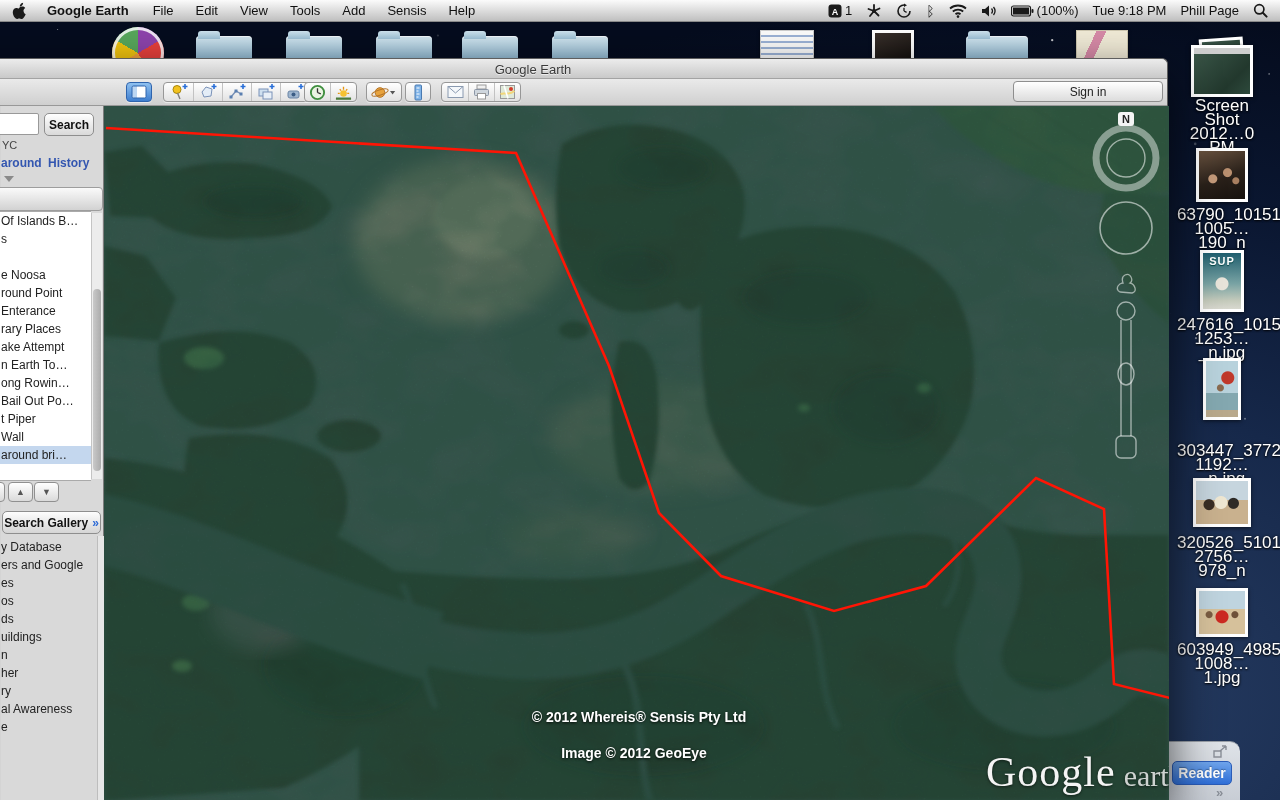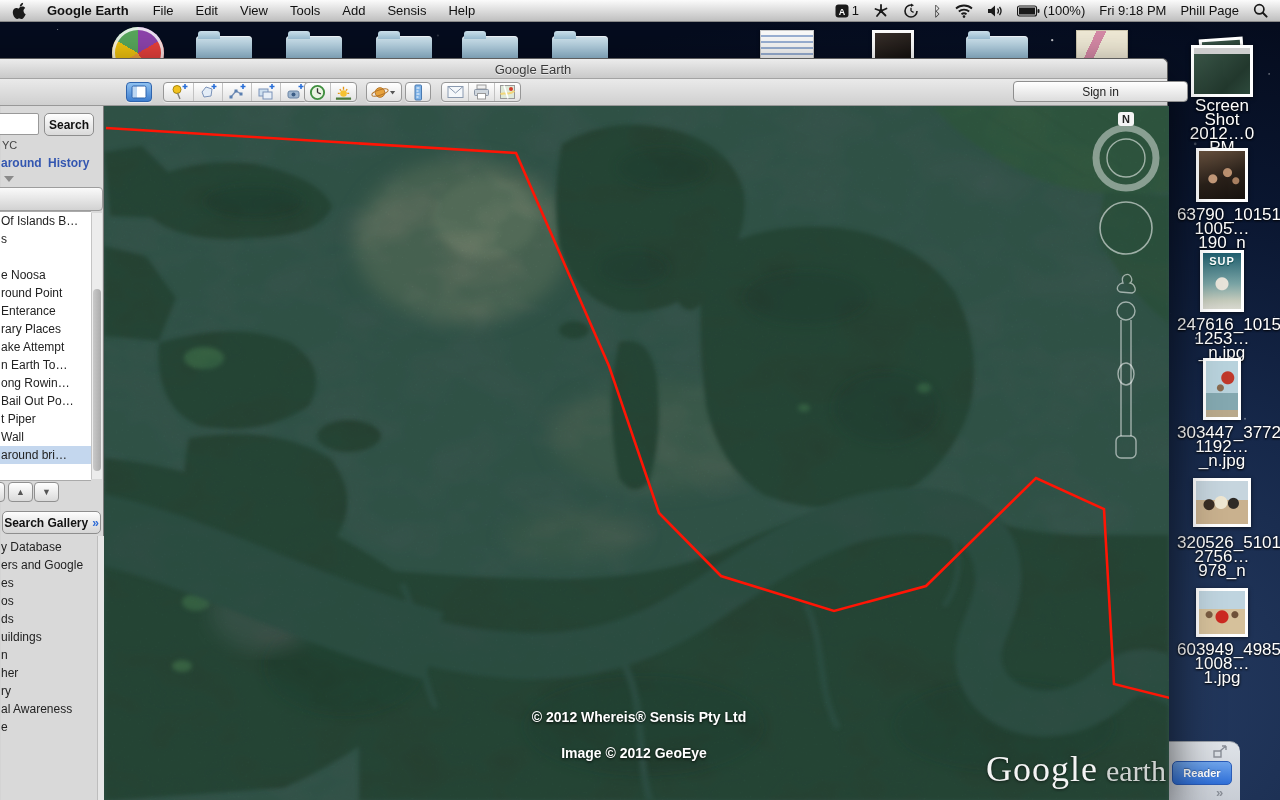--- a/index.html
+++ b/index.html
@@ -38,21 +38,21 @@
     font-size:13px;color:#3a3a3a;text-shadow:0 1px 0 rgba(255,255,255,.6);white-space:nowrap;}
   #toolbar{position:absolute;left:0;top:20px;right:0;height:27px;
     background:linear-gradient(#eaeaea,#cfcfcf);border-bottom:1px solid #989898;}
   .tbtn,.tgroup{position:absolute;top:23px;height:20px;background:linear-gradient(#ffffff,#e2e2e2);
     border:1px solid #979797;border-radius:4px;display:flex;align-items:center;justify-content:center;
     box-shadow:0 1px 0 rgba(255,255,255,.55);}
   .tgroup{padding:0;}
   .tcell{width:29px;height:18px;display:flex;align-items:center;justify-content:center;border-left:1px solid #c2c2c2;}
   .tcell:first-child{border-left:none;}
   .tbtn.blue{background:linear-gradient(#8fc1f0,#3e7ecf);border-color:#2f64ad;}
-  #signin-btn{position:absolute;left:1116px;top:22px;width:175px;height:21px;
+  #signin-btn{position:absolute;left:1116px;top:22px;width:150px;height:21px;
     background:linear-gradient(#ffffff,#dcdcdc);border:1px solid #8e8e8e;border-radius:4px;
     font-size:12px;color:#222;display:flex;align-items:center;justify-content:center;}
 
   
   #sidebar{position:absolute;left:104px;top:47px;width:103px;height:695px;background:#d9d9d9;
     border-right:1px solid #7d7d7d;font-size:12px;color:#222;}
   #search-input{position:absolute;left:-6px;top:7px;width:44px;height:22px;background:#fff;
     border:1px solid #999;border-radius:2px;}
   #search-btn{position:absolute;left:43px;top:7px;width:50px;height:23px;border-radius:5px;
     background:linear-gradient(#ffffff,#d9d9d9);border:1px solid #8e8e8e;font-weight:bold;font-size:12px;
@@ -82,29 +82,29 @@
   .lrow{height:18px;line-height:18px;white-space:nowrap;}
   #layers-scroll{position:absolute;left:96px;top:430px;width:7px;height:265px;background:#e6e6e6;border-left:1px solid #bdbdbd;}
 
   
   #map{position:absolute;left:207px;top:47px;width:1065px;height:695px;overflow:hidden;background:#47625c;}
   #map svg.base{position:absolute;left:0;top:0;}
   .attr{position:absolute;color:#fff;font-weight:bold;font-size:14px;white-space:nowrap;
     text-shadow:0 1px 3px rgba(0,0,0,.85);}
   #watermark{position:absolute;left:882px;top:642px;font-family:"Liberation Serif","DejaVu Serif",serif;
     color:#f4f4f4;text-shadow:0 1px 3px rgba(0,0,0,.6);white-space:nowrap;}
-  #watermark .g{font-size:36px;letter-spacing:1px;}
+  #watermark .g{font-size:42px;letter-spacing:1px;}
   #watermark .e{font-size:30px;color:rgba(248,248,248,.82);margin-left:8px;}
 
   
   #safari-corner{position:absolute;left:1168px;top:741px;width:72px;height:59px;z-index:4;
     background:linear-gradient(#dfe3e8,#c8cdd5);border-radius:0 10px 0 0;border-top:1px solid #9aa0a8;}
   #reader-btn{position:absolute;left:4px;top:19px;width:60px;height:24px;border-radius:5px;
     background:linear-gradient(#6fa5ec,#2f6fd8);border:1px solid #2a5cb8;color:#fff;font-weight:bold;
-    font-size:11px;display:flex;align-items:center;justify-content:center;text-shadow:0 -1px 1px rgba(0,0,0,.3);}
+    font-size:14px;display:flex;align-items:center;justify-content:center;text-shadow:0 -1px 1px rgba(0,0,0,.3);}
   #safari-chev{position:absolute;left:48px;top:43px;color:#8a8f98;font-size:13px;font-weight:bold;}
 </style>
 </head>
 <body>
 
 <div id="screen">
 
   <svg id="stars" class="abs" width="1280" height="800" style="left:0;top:0;z-index:1">
       <circle cx="745.4" cy="415.9" r="1.21" fill="#fff" opacity="0.64"></circle>
       <circle cx="963.9" cy="551.5" r="0.77" fill="#fff" opacity="0.26"></circle>
@@ -309,21 +309,21 @@
     <div>247616_1015</div>
     <div>1253…_n.jpg</div>
   </div>
 
   <div class="thumb" style="left:1203px;top:358px;width:38px;height:62px;">
     <div class="inner" style="background:
       radial-gradient(circle at 68% 30%, #c0392b 0 6px, rgba(0,0,0,0) 7px),
       radial-gradient(circle at 45% 48%, #8a6a4f 0 3px, rgba(0,0,0,0) 4px),
       linear-gradient(#b8d2dc 0 58%, #84a8b0 58% 88%, #b9a98c 88%);"></div>
   </div>
-  <div class="dicon-label" style="left:1177px;top:426px">
+  <div class="dicon-label" style="left:1177px;top:444px">
     <div>303447_3772</div>
     <div>1192…_n.jpg</div>
   </div>
 
   <div class="thumb" style="left:1193px;top:478px;width:58px;height:49px;">
     <div class="inner" style="background:
       radial-gradient(circle at 25% 55%, #3a2e24 0 5px, rgba(0,0,0,0) 6px),
       radial-gradient(circle at 48% 50%, #efe7d2 0 6px, rgba(0,0,0,0) 7px),
       radial-gradient(circle at 72% 52%, #2e2a26 0 5px, rgba(0,0,0,0) 6px),
       linear-gradient(#c6d5de 0 45%, #c9b18e 45%);"></div>
@@ -668,21 +668,21 @@
         <path d="M10.5,4.5 a4,4 0 0 1 0,5 M12.5,3 a6.5,6.5 0 0 1 0,8" fill="none" stroke="#1a1a1a" stroke-width="1.3"></path>
       </svg>
       <span class="micon">
         <svg width="23" height="12" viewBox="0 0 23 12">
           <rect x="0.5" y="1" width="19" height="10" rx="2" fill="none" stroke="#1a1a1a" stroke-width="1.2"></rect>
           <rect x="2" y="2.5" width="16" height="7" fill="#1a1a1a"></rect>
           <rect x="20.5" y="4" width="2" height="4" rx="1" fill="#1a1a1a"></rect>
         </svg>
         <span>(100%)</span>
       </span>
-      <span>Fri 9:18 PM</span>
+      <span>Tue 9:18 PM</span>
       <span>Phill Page</span>
       <svg width="15" height="15" viewBox="0 0 15 15">
         <circle cx="6.3" cy="6.3" r="4.6" fill="none" stroke="#1a1a1a" stroke-width="1.7"></circle>
         <path d="M9.8,9.8 L13.6,13.6" stroke="#1a1a1a" stroke-width="2" stroke-linecap="round"></path>
       </svg>
     </div>
   </div>
 </div>
 
 </body></html>

